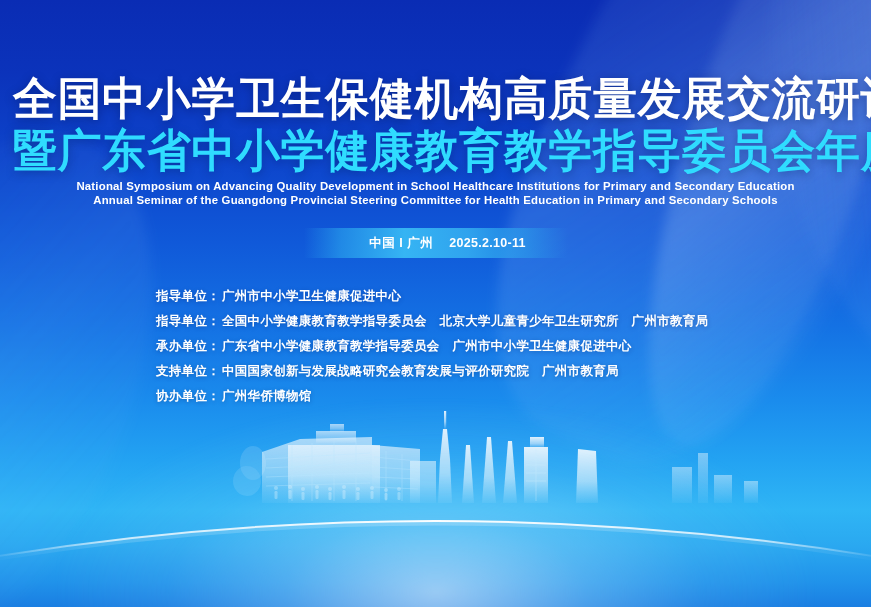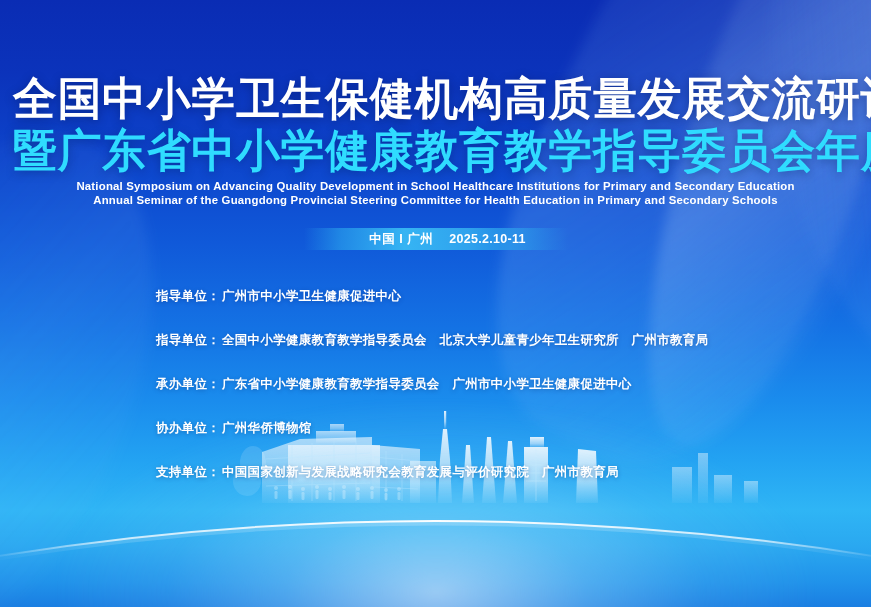--- a/index.html
+++ b/index.html
@@ -105,21 +105,21 @@
     transform:scaleX(0.99);
   }
   .sub1 { top:180px; }
   .sub2 { top:194px; }
 
   
   .pill-wrap {
     position:absolute;
     top:228px; left:50%;
     transform:translateX(-50%);
-    width:264px; height:22px;
+    width:264px; height:30px;
     display:flex; align-items:center; justify-content:center;
     background:linear-gradient(90deg,
        rgba(46,176,240,0.00) 0%,
        rgba(46,176,240,0.55) 14%,
        rgba(60,196,248,0.85) 38%,
        rgba(58,188,245,0.75) 62%,
        rgba(46,176,240,0.45) 84%,
        rgba(46,176,240,0.00) 100%);
   }
   .pill-inner {
@@ -128,21 +128,21 @@
     white-space:nowrap;
     transform:translateX(12px);
   }
   .pill-loc { letter-spacing:0.5px; }
   .pill-date { letter-spacing:0.3px; }
 
   
   .orgs {
     position:absolute;
     top:288px; left:156px;
-    display:flex; flex-direction:column; gap:27px;
+    display:flex; flex-direction:column; gap:8px;
   }
   .org-row {
     display:flex;
     font-size:12.5px;
     font-weight:bold;
     color:#ffffff;
     white-space:nowrap;
     letter-spacing:0.3px;
     text-shadow:0 1px 4px rgba(0,30,100,0.35);
   }
@@ -316,22 +316,22 @@
     </div>
     <div class="org-row">
       <span class="org-label">指导单位：</span>
       <span class="org-value">全国中小学健康教育教学指导委员会　北京大学儿童青少年卫生研究所　广州市教育局</span>
     </div>
     <div class="org-row">
       <span class="org-label">承办单位：</span>
       <span class="org-value">广东省中小学健康教育教学指导委员会　广州市中小学卫生健康促进中心</span>
     </div>
     <div class="org-row">
+      <span class="org-label">支持单位：</span>
+      <span class="org-value">中国国家创新与发展战略研究会教育发展与评价研究院　广州市教育局</span>
+    </div>
+    <div class="org-row">
       <span class="org-label">协办单位：</span>
       <span class="org-value">广州华侨博物馆</span>
     </div>
-    <div class="org-row">
-      <span class="org-label">支持单位：</span>
-      <span class="org-value">中国国家创新与发展战略研究会教育发展与评价研究院　广州市教育局</span>
-    </div>
   </div>
 
 </div>
 
 </body></html>

